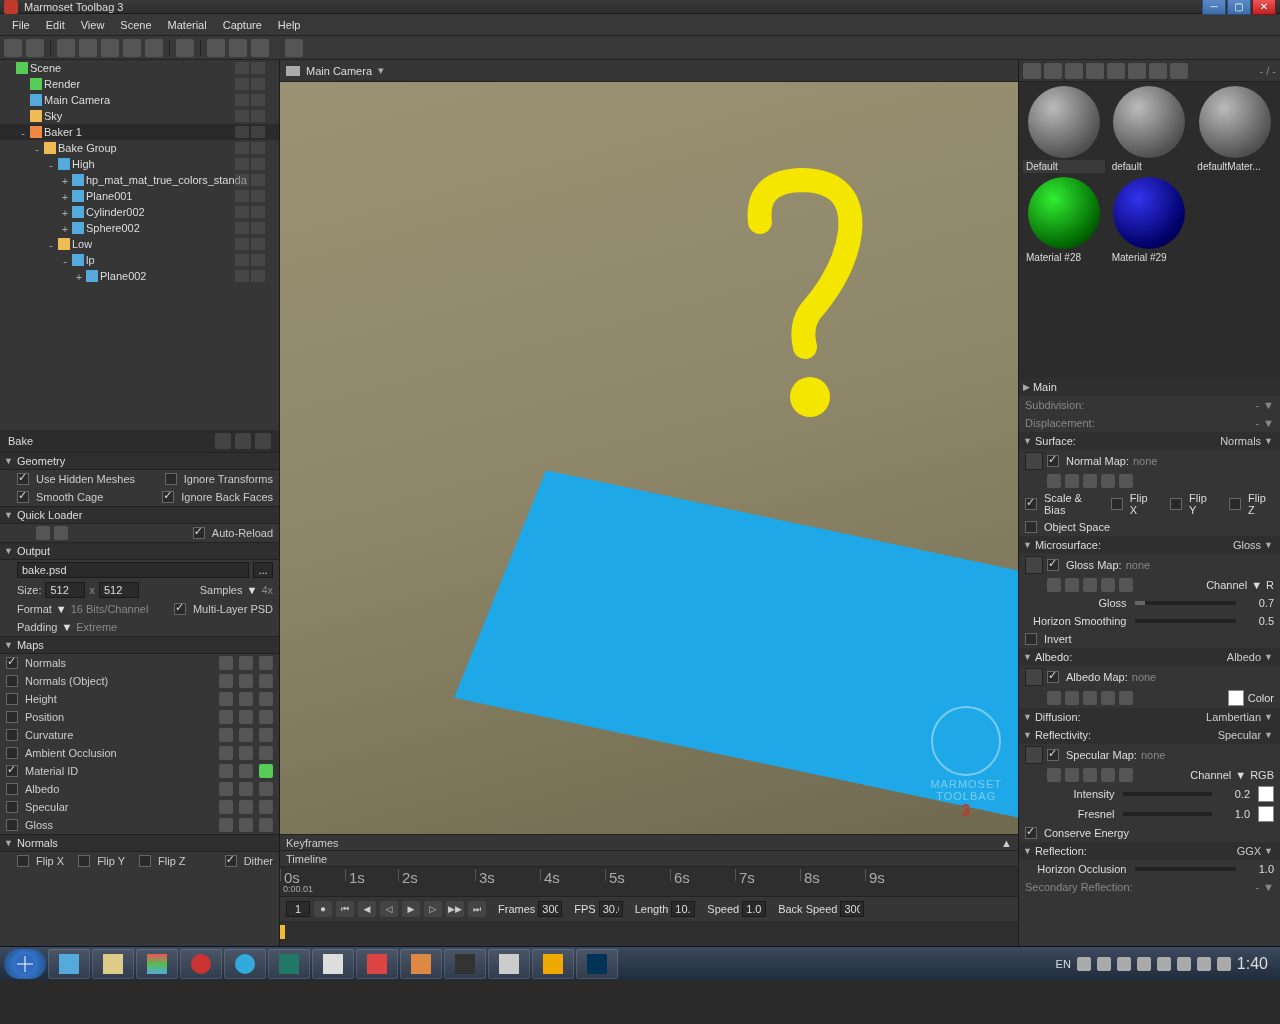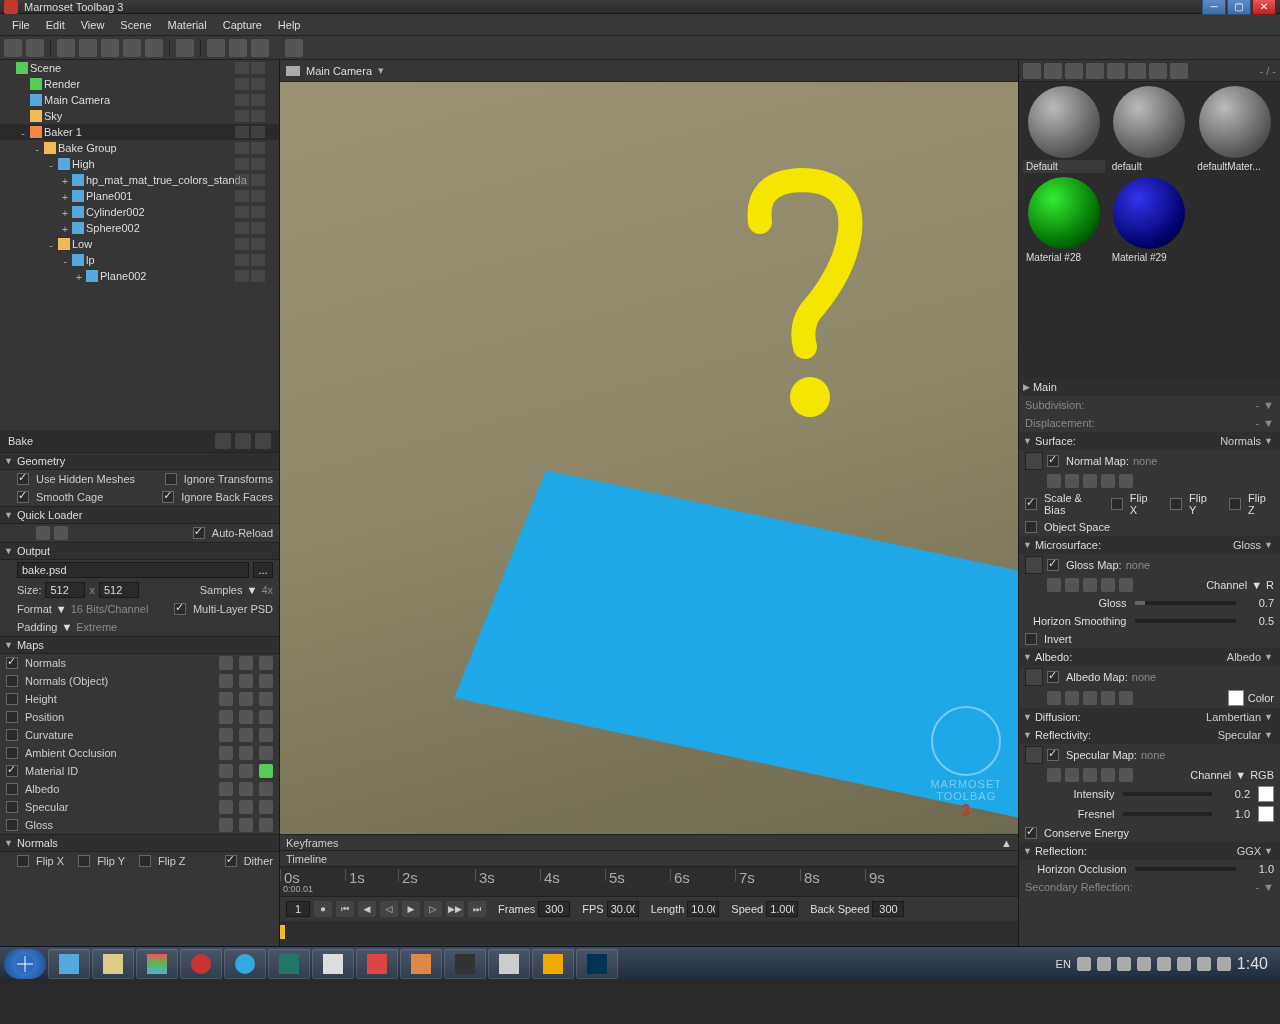--- a/index.html
+++ b/index.html
@@ -74,21 +74,21 @@
 
 
 .timeline { height: 112px; background: #363636; border-top: 1px solid #222; display: flex; flex-direction: column; }
 .tl-header { height: 16px; display: flex; align-items: center; padding: 0 6px; border-bottom: 1px solid #222; color: #ccc; }
 .tl-ruler { height: 30px; background: #2e2e2e; position: relative; border-bottom: 1px solid #222; }
 .tl-tick { position: absolute; top: 2px; color: #aaa; font-size: 15px; border-left: 1px solid #555; padding-left: 3px; height: 12px; }
 .tl-time { position: absolute; left: 3px; bottom: 2px; color: #aaa; font-size: 9px; }
 .tl-transport { height: 24px; display: flex; align-items: center; gap: 4px; padding: 0 6px; }
 .trans-btn { width: 18px; height: 16px; background: #444; border-radius: 2px; color: #ccc; display: flex; align-items: center; justify-content: center; font-size: 9px; }
 .tl-field { display: flex; align-items: center; gap: 3px; margin-left: 8px; }
-.tl-input { background: #2a2a2a; border: 1px solid #1a1a1a; color: #ddd; width: 32px; height: 16px; padding: 0 3px; text-align: center; }
+.tl-input { background: #2a2a2a; border: 1px solid #1a1a1a; color: #ddd; width: 24px; height: 16px; padding: 0 3px; text-align: center; }
 .tl-scrub { height: 24px; background: #2e2e2e; position: relative; }
 .tl-scrub-marker { position: absolute; left: 0; top: 4px; width: 5px; height: 14px; background: #eb3; }
 
 
 .rp-toolbar { height: 22px; display: flex; align-items: center; gap: 3px; padding: 0 4px; border-bottom: 1px solid #222; }
 .rp-ico { width: 18px; height: 16px; background: #555; border-radius: 2px; }
 .rp-spacer { flex: 1; }
 .mat-grid { display: grid; grid-template-columns: repeat(3, 1fr); gap: 4px; padding: 4px; background: #2c2c2c; }
 .mat-cell { display: flex; flex-direction: column; align-items: center; }
 .mat-sphere { width: 72px; height: 72px; border-radius: 50%; margin-bottom: 2px; }

